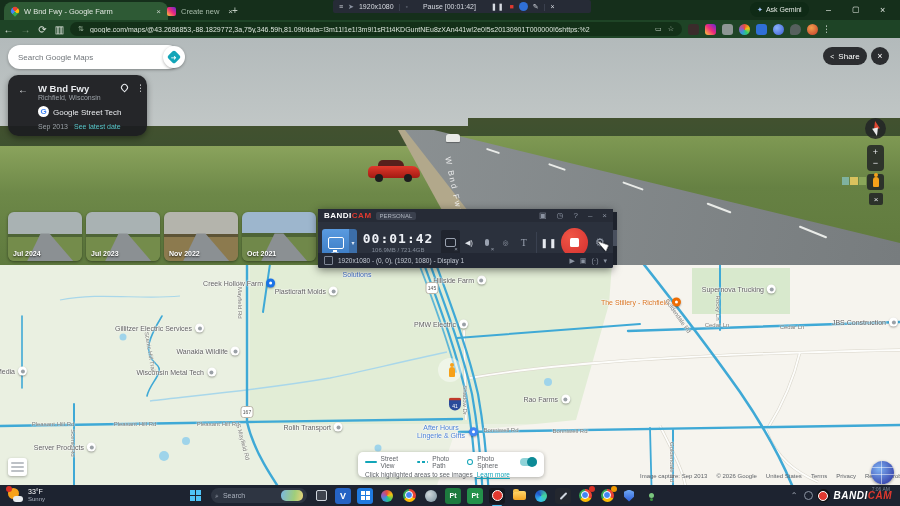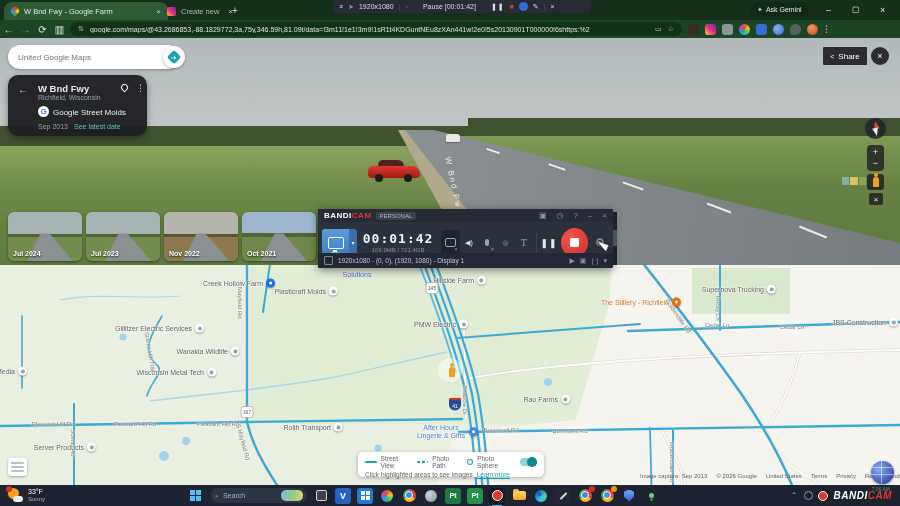--- a/index.html
+++ b/index.html
@@ -36,21 +36,21 @@
   .car-white{position:absolute;left:446px;top:96px;width:14px;height:8px;border-radius:3px 3px 1px 1px;background:#e8e9e6;box-shadow:0 1px 1px rgba(0,0,0,.3);}
   #pano-road-text{position:absolute;left:452px;top:118px;color:rgba(255,255,255,.85);font-size:8px;letter-spacing:2px;transform:rotate(78deg);transform-origin:0 0;white-space:nowrap;}
   
   #searchbox{position:absolute;left:8px;top:45px;width:152px;height:24px;background:#fff;border-radius:12px;box-shadow:0 1px 3px rgba(0,0,0,.3);z-index:12;display:flex;align-items:center;padding:0 10px;font-size:8px;color:#70757a;}
   #dirbtn{position:absolute;left:163px;top:46px;width:22px;height:22px;border-radius:50%;background:#fff;box-shadow:0 1px 3px rgba(0,0,0,.3);z-index:12;display:flex;align-items:center;justify-content:center;}
   .diamond{width:10px;height:10px;border-radius:2px;background:#12a5b8;transform:rotate(45deg);display:flex;align-items:center;justify-content:center;}
   .diamond span{transform:rotate(-45deg);color:#fff;font-size:7px;line-height:1;}
   #placecard{position:absolute;left:8px;top:75px;width:139px;height:61px;border-radius:10px;background:rgba(28,30,33,.95);z-index:12;color:#e8eaed;box-shadow:0 2px 6px rgba(0,0,0,.4);}
   .teal{color:#57c5c9;}
   
-  #sharebtn{position:absolute;left:823px;top:47px;width:44px;height:18px;border-radius:1px;background:rgba(32,33,36,.92);color:#fff;font-size:8px;display:flex;align-items:center;justify-content:center;gap:4px;z-index:12;}
+  #sharebtn{position:absolute;left:823px;top:47px;width:44px;height:18px;border-radius:9px;background:rgba(32,33,36,.92);color:#fff;font-size:8px;display:flex;align-items:center;justify-content:center;gap:4px;z-index:12;}
   #closepano{position:absolute;left:871px;top:47px;width:18px;height:18px;border-radius:50%;background:rgba(32,33,36,.92);color:#fff;font-size:9px;display:flex;align-items:center;justify-content:center;z-index:12;}
   
   .ctl{position:absolute;background:rgba(34,36,38,.85);color:#e8eaed;z-index:12;display:flex;align-items:center;justify-content:center;}
   #compass{left:865px;top:118px;width:21px;height:21px;border-radius:50%;}
   .needle-n{width:0;height:0;border-left:3px solid transparent;border-right:3px solid transparent;border-bottom:8px solid #e04631;transform:translateY(-4px) rotate(-14deg);}
   .needle-s{width:0;height:0;border-left:3px solid transparent;border-right:3px solid transparent;border-top:8px solid #e9e9e9;position:absolute;top:10px;transform:rotate(-14deg);}
   #zoomctl{left:867px;top:145px;width:17px;height:26px;border-radius:4px;flex-direction:column;font-size:9px;line-height:1.2;}
   #pegtile{left:867px;top:174px;width:17px;height:16px;border-radius:3px;}
   #svclose{left:869px;top:193px;width:14px;height:12px;border-radius:2px;font-size:8px;}
   .peg{width:6px;height:10px;background:#f6a11a;border-radius:3px 3px 1px 1px;position:relative;}
@@ -376,37 +376,37 @@
         <div class="thumb-road"></div>
         <div class="thumb-label">Nov 2022</div>
       </div>
       <div class="thumb t3" style="left: 242px;">
         <div class="thumb-road"></div>
         <div class="thumb-label">Oct 2021</div>
       </div>
     </div>
 
   <div id="searchbox">
-    <span>United Google Maps</span>
+    <span>Search Google Maps</span>
     <span style="margin-left:auto;color:#5f6368;font-size:10px;">⌕</span>
   </div>
   <div id="dirbtn">
       <div class="diamond">
         <span>➜</span>
       </div>
     </div>
 
   <div id="placecard">
     <div class="abs" style="left:10px;top:9px;font-size:10px;color:#e8eaed;">←</div>
     <div class="abs" style="left:30px;top:8px;font-size:9.5px;font-weight:bold;">W Bnd Fwy</div>
     <div class="abs" style="left:30px;top:19px;font-size:7px;color:#9aa0a6;">Richfield, Wisconsin</div>
     <div class="abs" style="left:113px;top:9px;width:7px;height:7px;border:1.5px solid #e8eaed;border-radius:50% 50% 50% 0;transform:rotate(-45deg);box-sizing:border-box;"></div>
     <div class="abs" style="left:128px;top:8px;font-size:9px;">⋮</div>
     <div class="abs" style="left:30px;top:31px;width:11px;height:11px;border-radius:50%;background:#fff;color:#4285f4;font-size:8px;font-weight:bold;text-align:center;line-height:11px;">G</div>
-    <div class="abs" style="left:45px;top:33px;font-size:8px;">Google Street Molds</div>
+    <div class="abs" style="left:45px;top:33px;font-size:8px;">Google Street Tech</div>
     <div class="abs" style="left:30px;top:48px;font-size:7px;color:#9aa0a6;">Sep 2013</div>
     <div class="abs teal" style="left:66px;top:48px;font-size:7px;">See latest date</div>
   </div>
 
   <div id="sharebtn">
     <span style="font-size:7px;">&lt;</span>
     <span>Share</span>
   </div>
   <div id="closepano">×</div>
 

